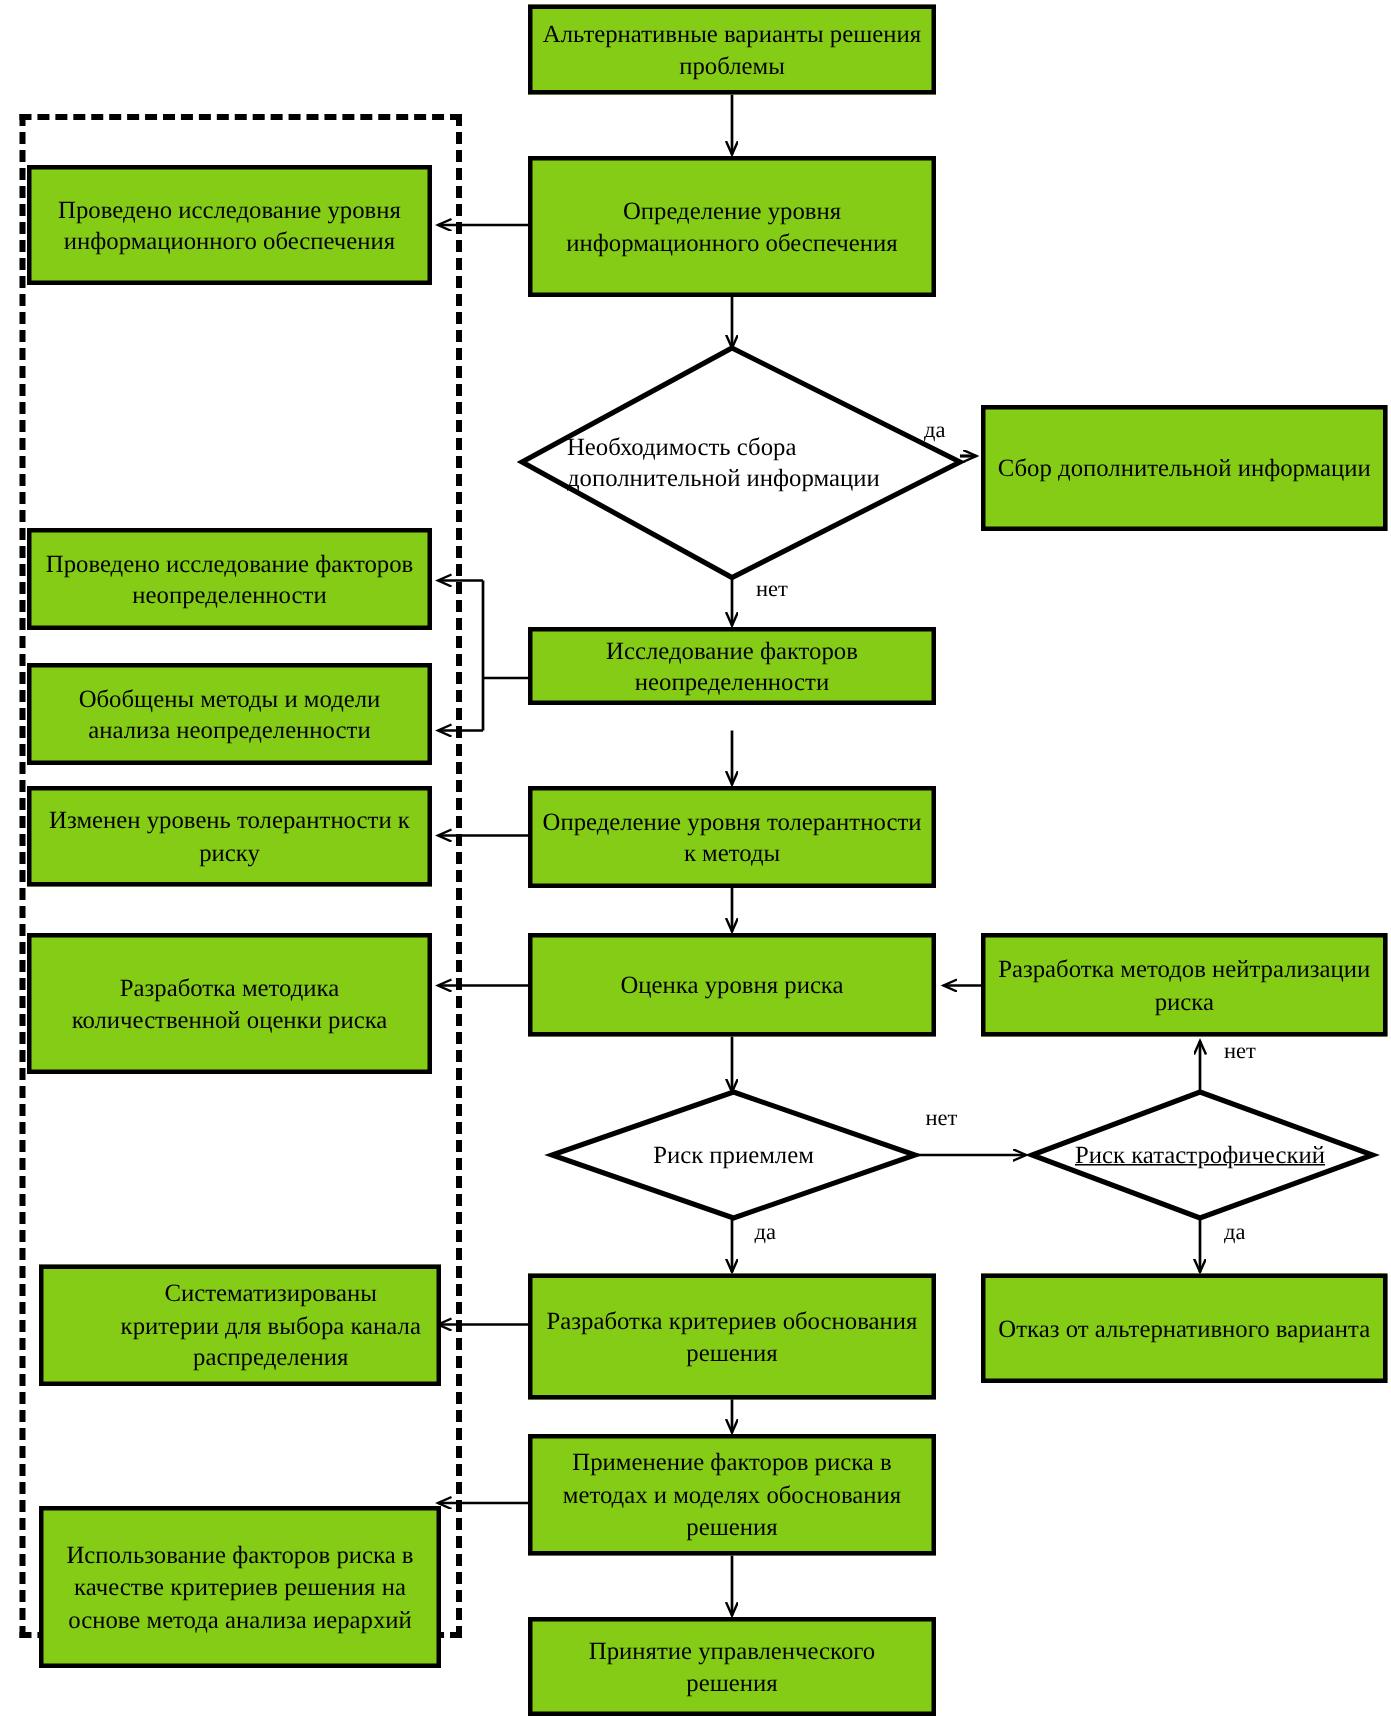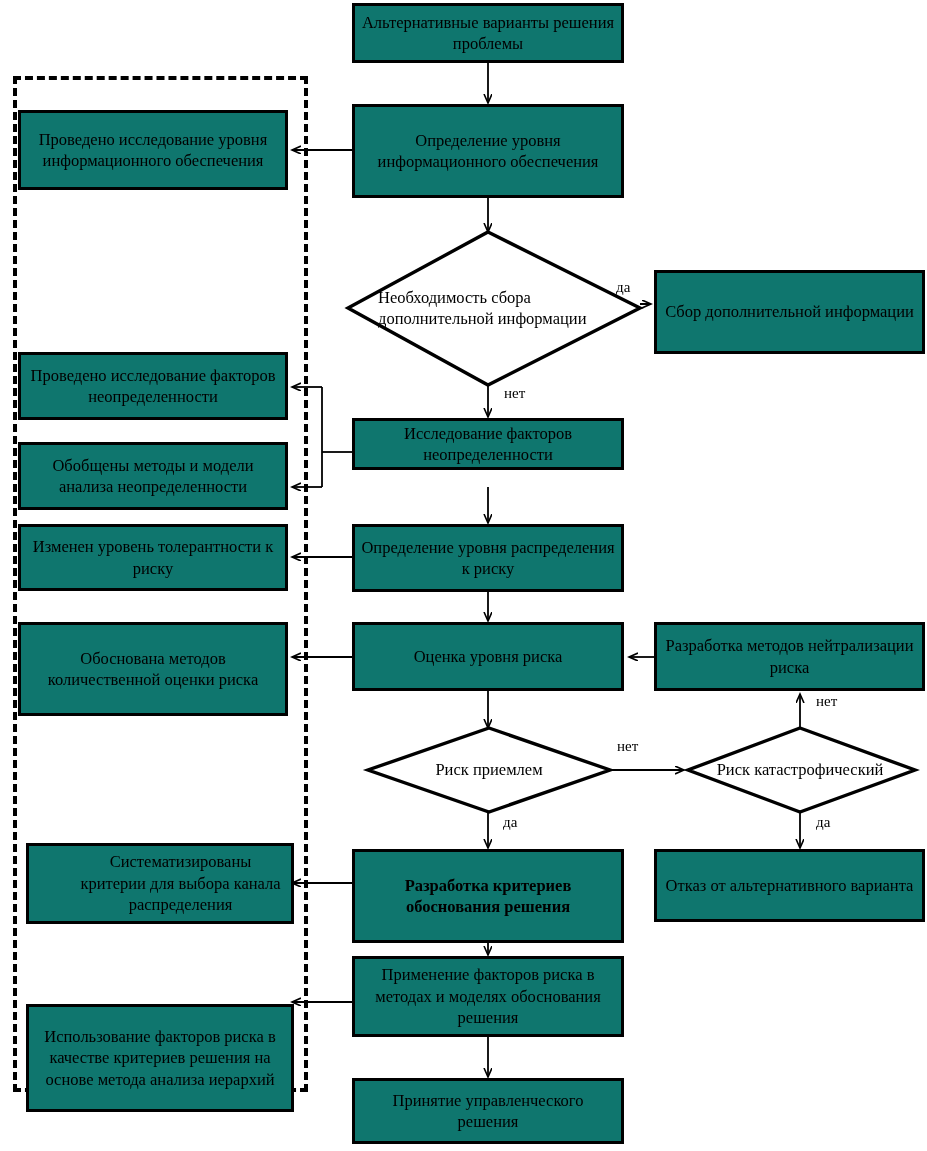--- a/index.html
+++ b/index.html
@@ -1,19 +1,19 @@
 <!DOCTYPE html>
 <html><head>
 <meta charset="utf-8">
 <style>
   html,body{margin:0;padding:0;background:#ffffff;}
   body{font-family:"Liberation Serif", serif;}
   #canvas{position:relative;width:927px;height:1151px;background:#ffffff;overflow:hidden;}
   #svglayer{position:absolute;left:0;top:0;width:927px;height:1151px;}
-  .node{position:absolute;box-sizing:border-box;border:3px solid #000;background:#0f766e;
+  .node{position:absolute;box-sizing:border-box;border:3px solid #000;background:#84cc16;
         display:flex;align-items:center;justify-content:center;text-align:center;
         font-size:16.5px;line-height:1.30;color:#000;padding:2px 6px;}
   .node span{display:block;}
   .dashzone{position:absolute;box-sizing:border-box;border:4px dashed #000;background:transparent;}
   .edgelabel{position:absolute;font-size:15px;color:#000;white-space:nowrap;text-align:center;}
   .diamondtext{position:absolute;display:flex;align-items:center;justify-content:center;
         text-align:left;font-size:16.5px;line-height:1.30;color:#000;}
 </style>
 </head>
 <body>
@@ -93,32 +93,32 @@
 
   <div class="node" style="left:654px;top:270px;width:271px;height:84px;">
     <span>Сбор дополнительной информации</span>
   </div>
 
   <div class="node" style="left:352px;top:418px;width:272px;height:52px;">
     <span>Исследование факторов неопределенности</span>
   </div>
 
   <div class="node" style="left:352px;top:524px;width:272px;height:68px;">
-    <span>Определение уровня распределения к риску</span>
+    <span>Определение уровня толерантности к методы</span>
   </div>
 
   <div class="node" style="left:352px;top:622px;width:272px;height:69px;">
     <span>Оценка уровня риска</span>
   </div>
 
   <div class="node" style="left:654px;top:622px;width:271px;height:69px;">
     <span>Разработка методов нейтрализации риска</span>
   </div>
 
-  <div class="node" style="left:352px;top:849px;width:272px;height:94px;font-weight:bold;">
+  <div class="node" style="left:352px;top:849px;width:272px;height:84px;">
     <span>Разработка критериев обоснования решения</span>
   </div>
 
   <div class="node" style="left:654px;top:849px;width:271px;height:73px;">
     <span>Отказ от альтернативного варианта</span>
   </div>
 
   <div class="node" style="left:352px;top:956px;width:272px;height:81px;">
     <span>Применение факторов риска в методах и моделях обоснования решения</span>
   </div>
@@ -128,42 +128,42 @@
   </div>
 
   <div class="diamondtext" style="left:378px;top:262px;width:220px;height:92px;">
     <span>Необходимость сбора дополнительной информации</span>
   </div>
 
   <div class="diamondtext" style="left:400px;top:752px;width:178px;height:36px;">
     <span>Риск приемлем</span>
   </div>
 
-  <div class="diamondtext" style="left:707px;top:736px;width:186px;height:68px;">
+  <div class="diamondtext" style="left:707px;top:736px;width:186px;height:68px;text-decoration:underline;">
     <span>Риск катастрофический</span>
   </div>
 
   <div class="node" style="left:18px;top:110px;width:270px;height:80px;">
     <span>Проведено исследование уровня информационного обеспечения</span>
   </div>
 
   <div class="node" style="left:18px;top:352px;width:270px;height:68px;">
     <span>Проведено исследование факторов неопределенности</span>
   </div>
 
   <div class="node" style="left:18px;top:442px;width:270px;height:68px;">
     <span>Обобщены методы и модели анализа неопределенности</span>
   </div>
 
   <div class="node" style="left:18px;top:524px;width:270px;height:67px;">
     <span>Изменен уровень толерантности к риску</span>
   </div>
 
   <div class="node" style="left:18px;top:622px;width:270px;height:94px;">
-    <span>Обоснована методов количественной оценки риска</span>
+    <span>Разработка методика количественной оценки риска</span>
   </div>
 
   <div class="node" style="left:26px;top:843px;width:268px;height:81px;padding-left:47px;">
     <span>Систематизированы критерии для выбора канала распределения</span>
   </div>
 
   <div class="node" style="left:26px;top:1004px;width:268px;height:108px;">
     <span>Использование факторов риска в качестве критериев решения на основе метода анализа иерархий</span>
   </div>
 

